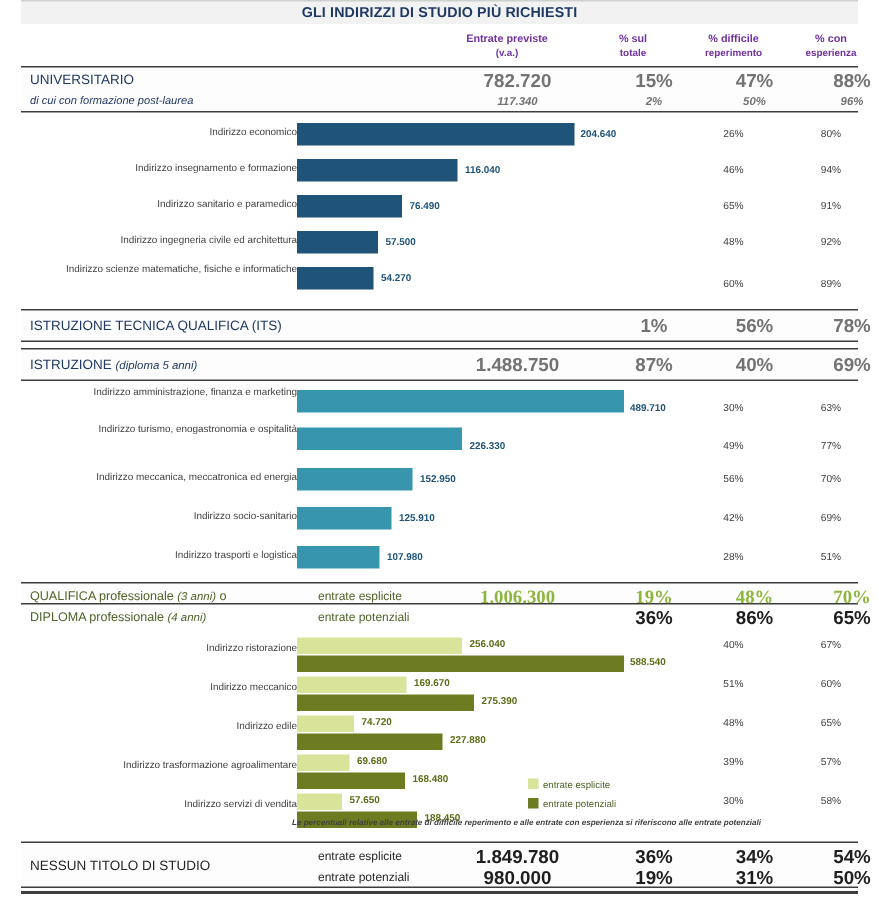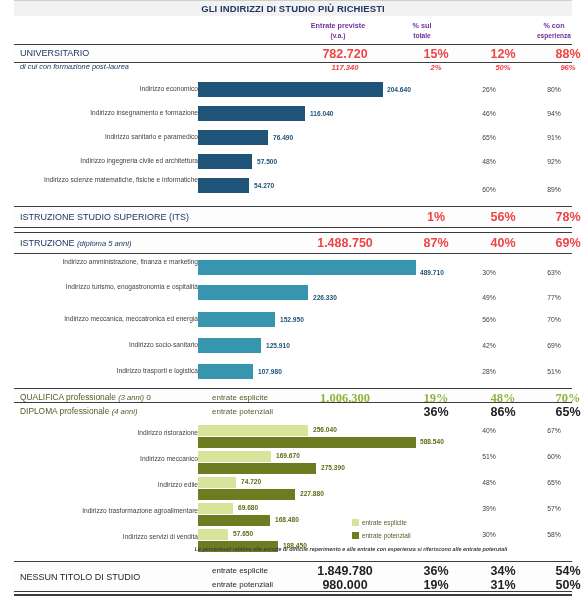--- a/index.html
+++ b/index.html
@@ -49,21 +49,21 @@
     background: #fdfdfd;
     border-top: 1px solid #3d3d3d;
     border-bottom: 1px solid #3d3d3d;
   }
   .band .lbl {
     position: absolute; left: 6px; font-size: 9px; color: #1f3864; white-space: nowrap;
   }
   .band .lbl .it { font-style: italic; font-size: 7.6px; }
   .band .sub2 { position: absolute; left: 6px; font-style: italic; font-size: 7.4px; color: #1f3864; }
   .band .mid { position: absolute; font-size: 8.6px; color: #1f3864; }
-  .band .v { position: absolute; text-align: center; color: #ef4444; }
+  .band .v { position: absolute; text-align: center; color: #737373; }
   .v.c1 { left: 272px; width: 118px; }
   .v.c2 { left: 392px; width: 60px; }
   .v.c3 { left: 452px; width: 74px; }
   .v.c4 { left: 524px; width: 60px; }
   .big  { font-size: 12.5px; font-weight: 700; }
   .small{ font-size: 7.6px; font-weight: 700; font-style: italic;}
 
   
   .band.green .lbl, .band.green .v, .band.green .mid { color: #4f6228; }
   .band.green .v.c1, .band.green .v.c2, .band.green .v.c3, .band.green .v.c4 { }
@@ -123,32 +123,36 @@
 
   <div class="col-head">
     <div class="ch c1">
       <span>Entrate previste</span>
       <span class="sub">(v.a.)</span>
     </div>
     <div class="ch c2">
       <span>% sul</span>
       <span class="sub">totale</span>
     </div>
+    <div class="ch c3">
+      <span>% difficile</span>
+      <span class="sub">reperimento</span>
+    </div>
     <div class="ch c4">
       <span>% con</span>
       <span class="sub">esperienza</span>
     </div>
   </div>
 
-  <div class="band" style="top:44px; height:19px;">
+  <div class="band" style="top:44px; height:31px;">
     <div class="lbl" style="top:3px;">UNIVERSITARIO</div>
     <div class="sub2" style="top:17px;">di cui con formazione post-laurea</div>
     <div class="v c1 big" style="top:2px;">782.720</div>
     <div class="v c2 big" style="top:2px;">15%</div>
-    <div class="v c3 big" style="top:2px;">12%</div>
+    <div class="v c3 big" style="top:2px;">47%</div>
     <div class="v c4 big" style="top:2px;">88%</div>
     <div class="v c1 small" style="top:18px;">117.340</div>
     <div class="v c2 small" style="top:18px;">2%</div>
     <div class="v c3 small" style="top:18px;">50%</div>
     <div class="v c4 small" style="top:18px;">96%</div>
   </div>
 
   <div class="chart blue" style="top:78px; height:128px;">
     <div class="row" style="top:4px;">
       <div class="rowlabel" style="top:3px;">Indirizzo economico</div>
@@ -181,21 +185,21 @@
     <div class="row" style="top:100px;">
       <div class="rowlabel" style="top:-2px;">Indirizzo scienze matematiche, fisiche e informatiche</div>
       <div class="bar" style="top:0px; width:51px;"></div>
       <div class="barval" style="left:254px; top:4px;">54.270</div>
       <div class="pc p3" style="top:8px;">60%</div>
       <div class="pc p4" style="top:8px;">89%</div>
     </div>
   </div>
 
   <div class="band" style="top:206px; height:22px;">
-    <div class="lbl" style="top:5px;">ISTRUZIONE STUDIO SUPERIORE (ITS)</div>
+    <div class="lbl" style="top:5px;">ISTRUZIONE TECNICA QUALIFICA (ITS)</div>
     <div class="v c2 big" style="top:3px;">1%</div>
     <div class="v c3 big" style="top:3px;">56%</div>
     <div class="v c4 big" style="top:3px;">78%</div>
   </div>
 
   <div class="band" style="top:232px; height:22px;">
     <div class="lbl" style="top:5px;">
       <span>ISTRUZIONE</span>
       <span class="it">(diploma 5 anni)</span>
     </div>

